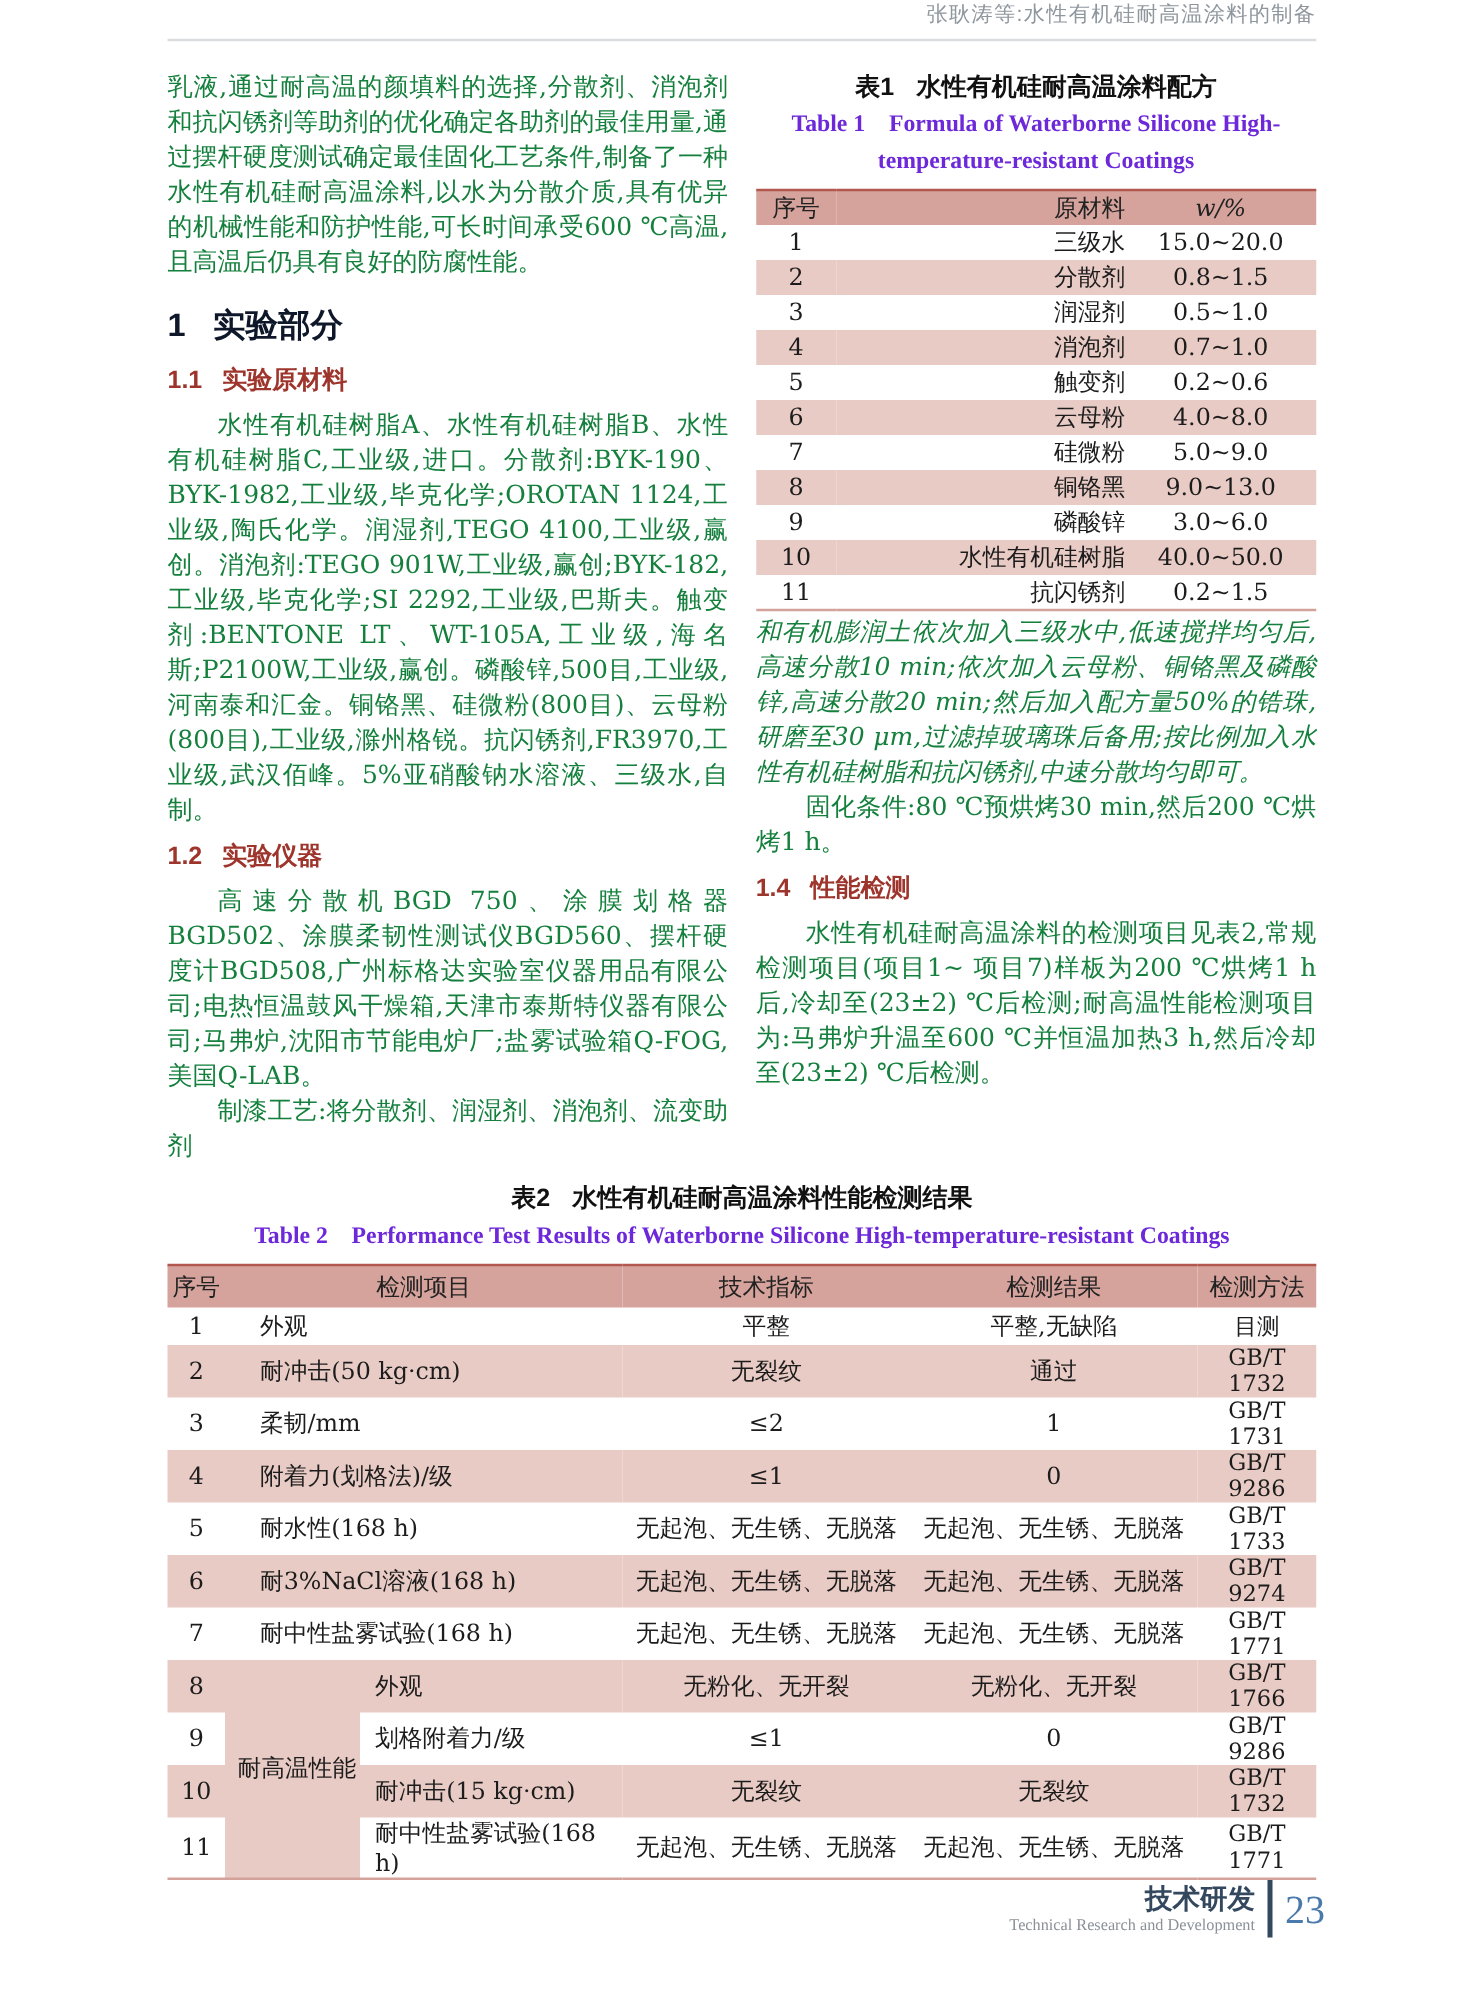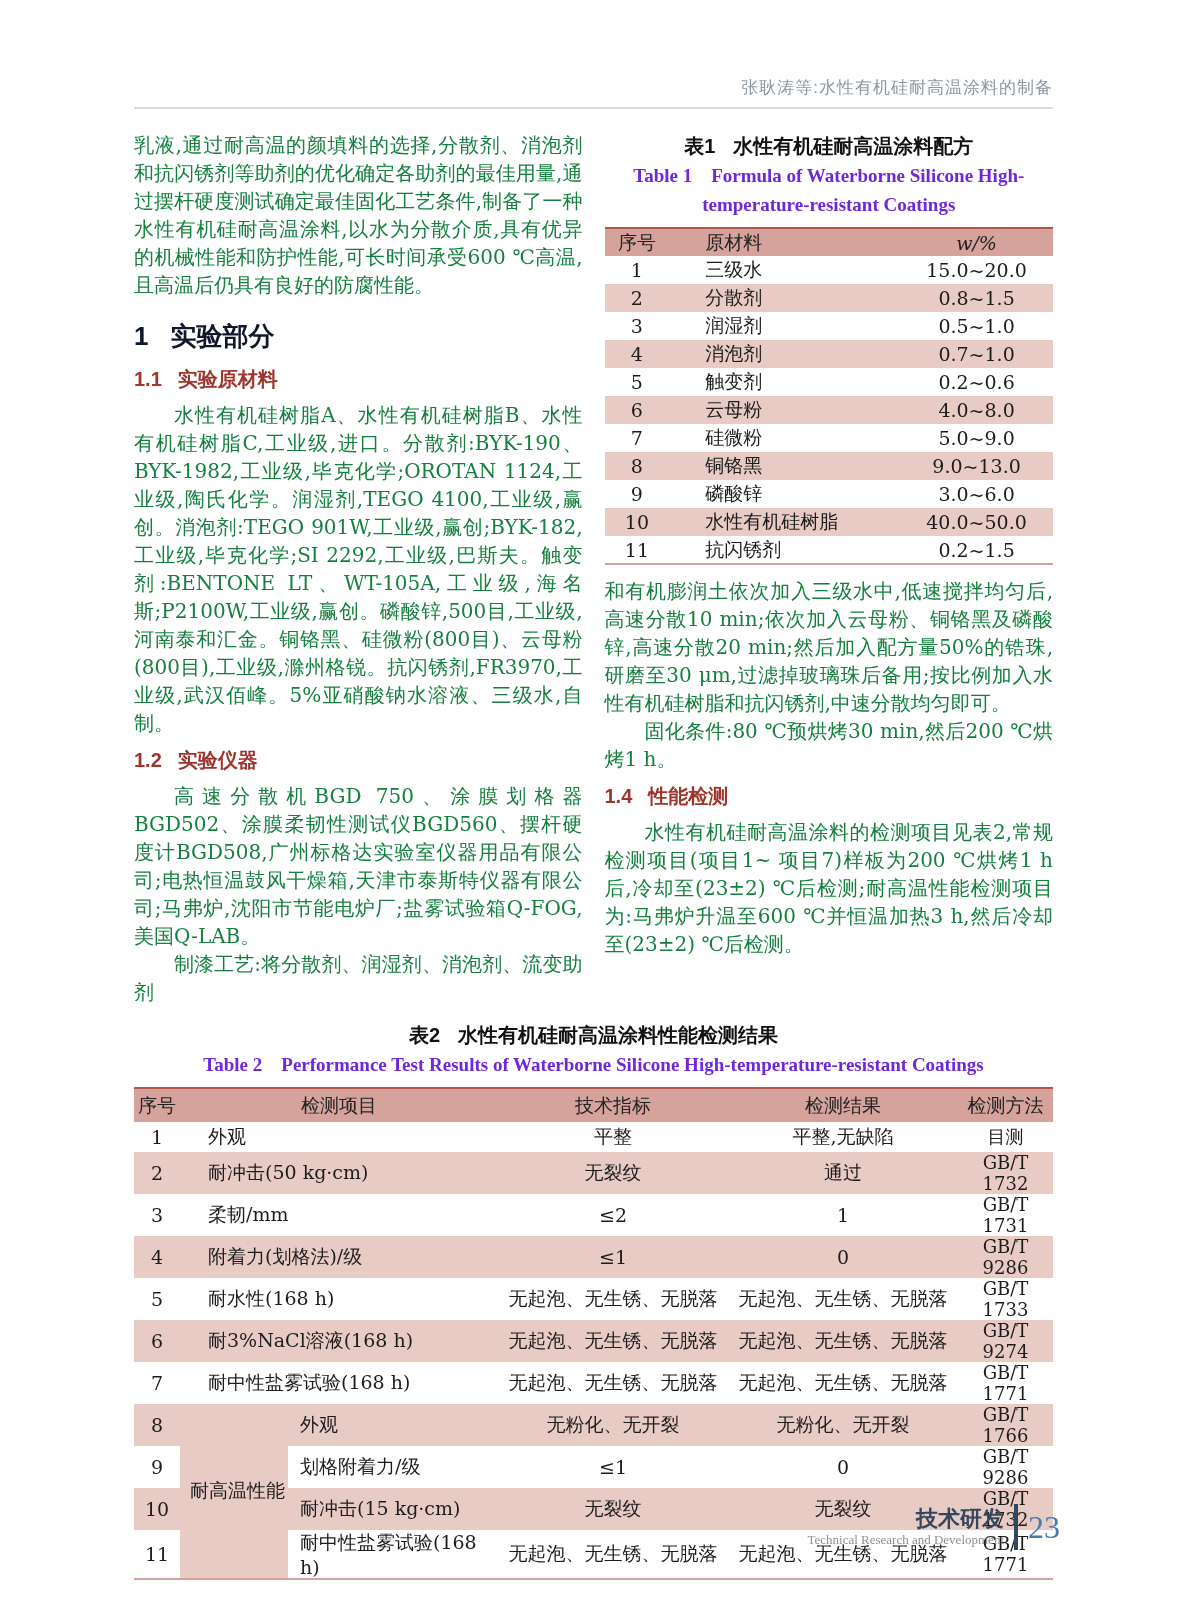--- a/index.html
+++ b/index.html
@@ -10,21 +10,20 @@
     margin:0 auto;
     background:#ffffff;
     font-family:"DejaVu Serif","Liberation Serif",serif;
     color:#1c1c1c;
     overflow:hidden;
   }
   .content { padding:0 134px; }
 
   
   .running-head {
-    padding-top:76px;
     text-align:right;
     font-family:"Liberation Sans","DejaVu Sans",sans-serif;
     font-size:17px;
     color:#8f979e;
     letter-spacing:1px;
   }
   .head-rule { border-bottom:2px solid #dadde0; margin-top:8px; }
 
   
   .cols { display:flex; gap:22px; margin-top:22px; }
@@ -70,21 +69,21 @@
     font-size:19px; color:#6d28d9;
     line-height:29px;
   }
 
   
   table.t1 { width:100%; border-collapse:collapse; table-layout:fixed; margin-top:8px;
              border-top:2px solid #b2574e; border-bottom:2px solid #d3a29b; }
   table.t1 th, table.t1 td { font-size:19px; height:28px; padding:0; vertical-align:middle; }
   table.t1 thead tr { background:#d5a39c; }
   table.t1 .c0 { width:64px; text-align:center; }
-  table.t1 .c1 { width:228px; text-align:left; padding-left:36px; }
+  table.t1 .c1 { width:228px; text-align:right; padding-left:36px; }
   table.t1 .c2 { width:151px; text-align:center; }
   table.t1 th { font-weight:normal; color:#222; }
   table.t1 th.c2 { font-style:italic; }
   table.t1 tr.shade { background:#e9cbc5; }
 
   
   .t2-wrap { margin-top:14px; }
   table.t2 { width:100%; border-collapse:collapse; table-layout:fixed;
              border-top:2px solid #b2574e; border-bottom:2px solid #d3a29b; }
   table.t2 th, table.t2 td { font-size:19px; height:30px; padding:0; vertical-align:middle; text-align:center; }
@@ -221,21 +220,21 @@
                 <td class="c2">40.0~50.0</td>
               </tr>
               <tr>
                 <td class="c0">11</td>
                 <td class="c1">抗闪锈剂</td>
                 <td class="c2">0.2~1.5</td>
               </tr>
             </tbody>
         </table>
 
-        <p class="body-text" style="margin-top:12px;">和有机膨润土依次加入三级水中,低速搅拌均匀后,高速分散10 min;依次加入云母粉、铜铬黑及磷酸锌,高速分散20 min;然后加入配方量50%的锆珠,研磨至30 μm,过滤掉玻璃珠后备用;按比例加入水性有机硅树脂和抗闪锈剂,中速分散均匀即可。</p>
+        <p class="body-text" style="margin-top:2px;font-style:italic;">和有机膨润土依次加入三级水中,低速搅拌均匀后,高速分散10 min;依次加入云母粉、铜铬黑及磷酸锌,高速分散20 min;然后加入配方量50%的锆珠,研磨至30 μm,过滤掉玻璃珠后备用;按比例加入水性有机硅树脂和抗闪锈剂,中速分散均匀即可。</p>
         <p class="body-text indent">固化条件:80 ℃预烘烤30 min,然后200 ℃烘烤1 h。</p>
 
         <div class="h2">
           <span class="num">1.4</span><span>性能检测</span>
         </div>
         <p class="body-text indent">水性有机硅耐高温涂料的检测项目见表2,常规检测项目(项目1~ 项目7)样板为200 ℃烘烤1 h后,冷却至(23±2) ℃后检测;耐高温性能检测项目为:马弗炉升温至600 ℃并恒温加热3 h,然后冷却至(23±2) ℃后检测。</p>
       </div>
     </div>
 
     <div class="t2-wrap">

